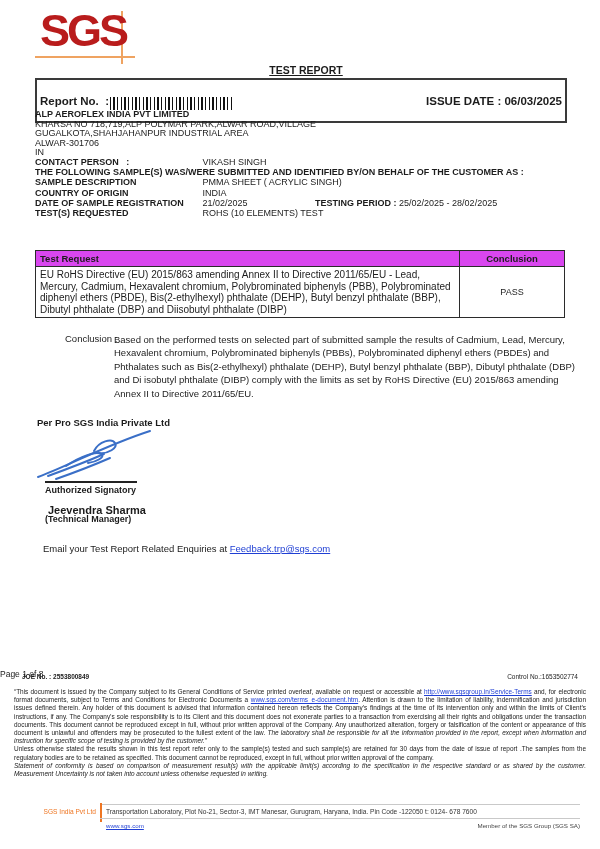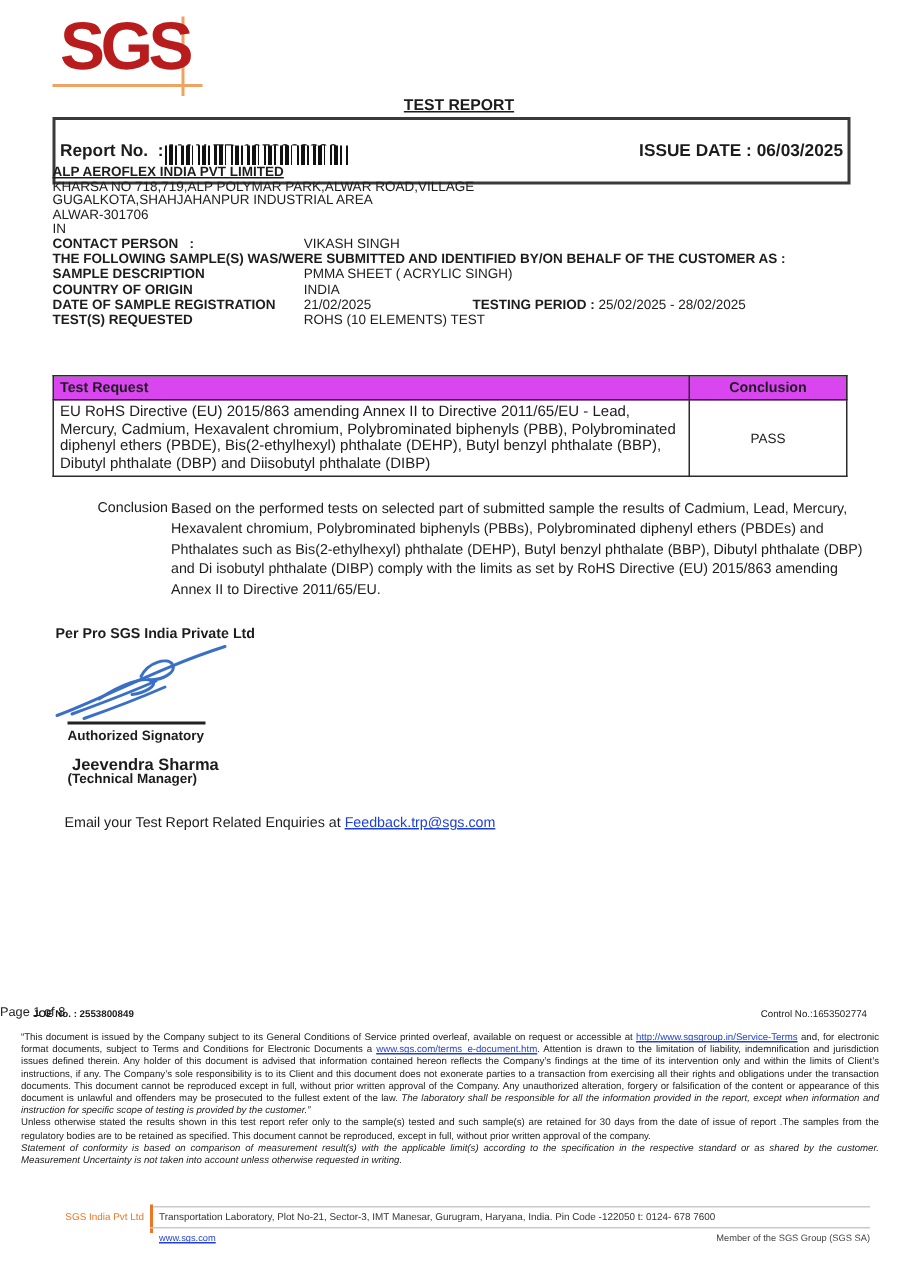--- a/index.html
+++ b/index.html
@@ -18,21 +18,21 @@
     position:absolute; left:35px; top:78px; width:522px; height:13px;
     border:2px solid #3a3a3a; display:flex; justify-content:space-between; align-items:center;
     padding:14px 3px; font-size:11.5px; font-weight:bold; white-space:nowrap;
   }
   .barcode {
     position:absolute; left:110px; top:97px; width:122px; height:13px;
     background:repeating-linear-gradient(90deg,#111 0px,#111 1.5px,#fff 1.5px,#fff 3px,#111 3px,#111 5.5px,#fff 5.5px,#fff 7px,#111 7px,#111 8px,#fff 8px,#fff 11px);
   }
   
   .customer { position:absolute; left:35px; top:110px; font-size:9px; line-height:9.6px; }
-  .customer .name { font-weight:bold;text-decoration:underline; }
+  .customer .name { font-weight:bold; }
   .info { position:absolute; left:35px; top:157px; font-size:9px; line-height:10.2px; }
   .info-row { white-space:nowrap; }
   .lbl { display:inline-block; width:165px; font-weight:bold; }
   .val { display:inline-block; }
   .val-fixed { display:inline-block; width:110px; }
   .blbl { font-weight:bold; }
   .statement { font-weight:bold; }
   
   table.result { position:absolute; left:35px; top:250px; width:530px; border-collapse:collapse; font-size:9px; }
   table.result th, table.result td { border:1.5px solid #2b2b2b; padding:2px 4px; vertical-align:middle; }

